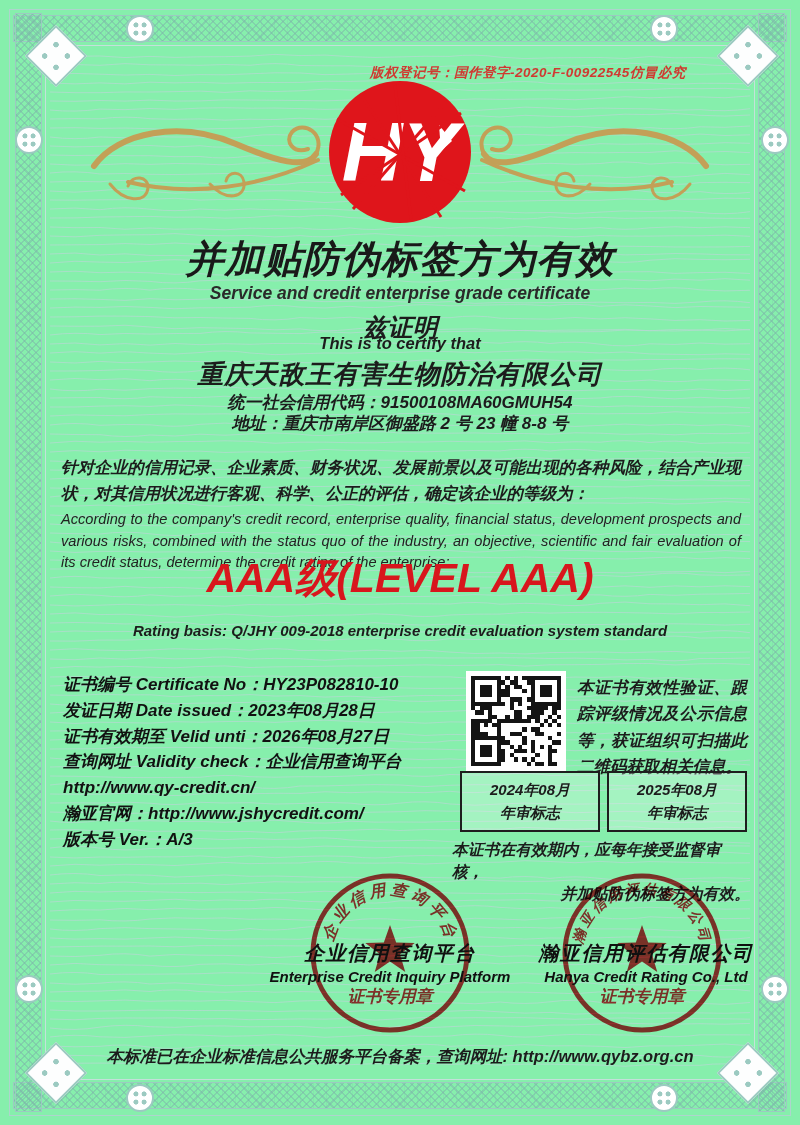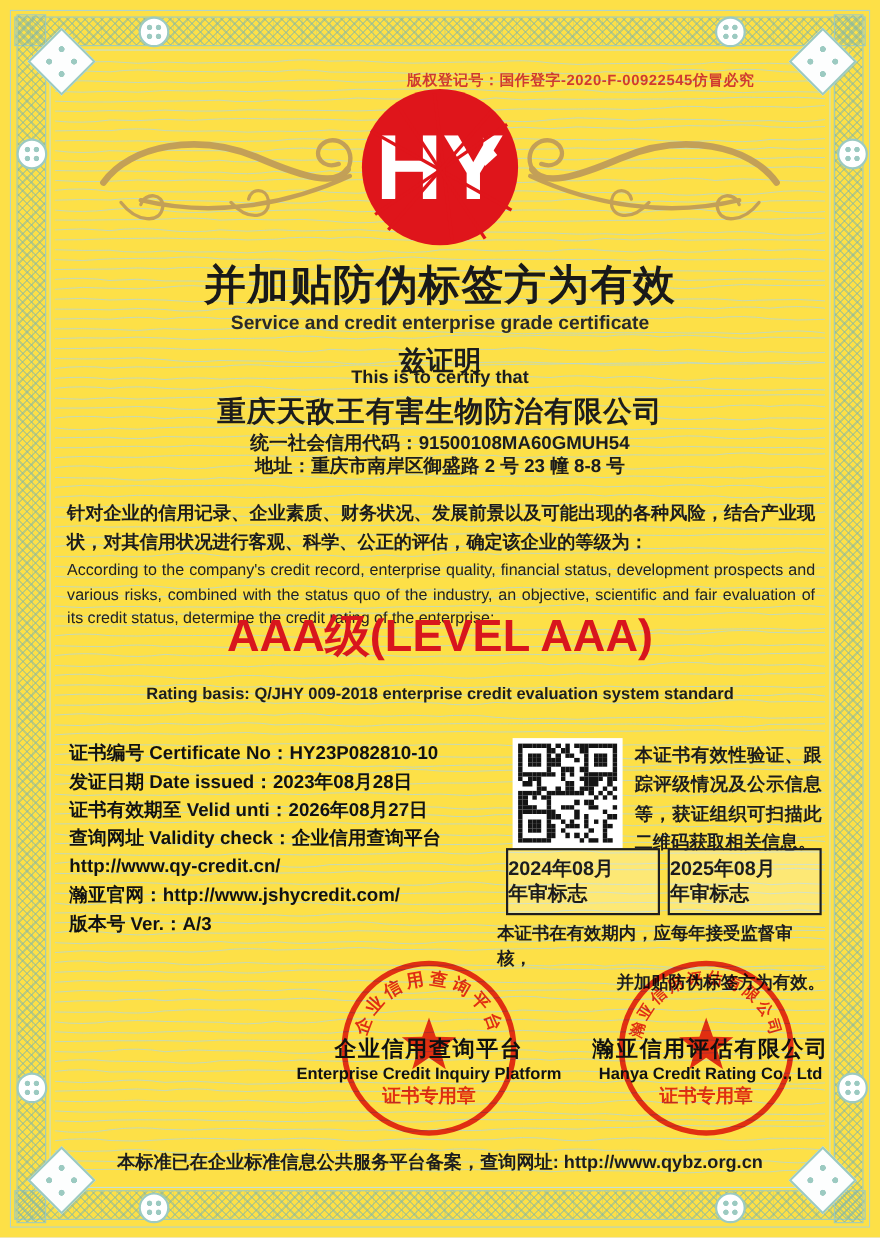--- a/index.html
+++ b/index.html
@@ -1,17 +1,17 @@
 <!DOCTYPE html>
 <html><head>
 <meta charset="utf-8">
 <style>
   html,body{margin:0;padding:0;background:#e8e8e8;}
-  .page{position:relative;width:800px;height:1125px;background:#fde047;overflow:hidden;
-        font-family:"Liberation Sans","DejaVu Sans",sans-serif;color:#1c1c1c;}
+  .page{position:relative;width:800px;height:1125px;background:#86efac;overflow:hidden;
+        font-family:"Liberation Sans","DejaVu Sans",sans-serif;color:#1c1c1c;font-style:italic;}
   svg{display:block}
   
   #waves{position:absolute;left:0;top:0;z-index:0}
   
   .outerline{position:absolute;inset:9px;border:1.5px solid #aed4cd;z-index:1}
   .innerline{position:absolute;inset:45px;border:1px solid #c4e0da;z-index:1}
   .band{position:absolute;z-index:1;border:1px solid #9ccac1;background:
     repeating-linear-gradient(45deg, rgba(125,180,170,.48) 0 1.5px, transparent 1.5px 5.5px),
     repeating-linear-gradient(-45deg, rgba(125,180,170,.48) 0 1.5px, transparent 1.5px 5.5px),
     repeating-linear-gradient(90deg, rgba(125,180,170,.18) 0 1px, transparent 1px 13px);}
@@ -51,22 +51,22 @@
   .bodyen{margin-top:3px;font-size:14.6px;font-weight:500;line-height:21.5px;text-align:justify;color:#222}
   .rating{top:551px;font-size:41px;font-weight:800;color:#d8161d;letter-spacing:0}
   .basiscn{top:603px;font-size:15px;font-weight:600}
   .basisen{top:622px;font-size:15px;font-weight:600}
   .details{left:63px;top:672px;font-size:17px;font-weight:600;line-height:25.8px;color:#111}
   .qr{left:466px;top:671px;width:100px;height:100px;background:#fff;padding:5px;box-sizing:border-box;
       display:grid;grid-template-columns:repeat(21,1fr);grid-template-rows:repeat(21,1fr)}
   .qr .on{background:#141414}
   .qrnote{left:577px;top:674px;width:170px;font-size:16.5px;font-weight:600;line-height:26.3px;text-align:justify}
   .years{left:460px;top:771px;width:287px;display:flex;gap:7px}
-  .yearbox{flex:1;border:2.5px solid #1e1e1e;background:rgba(255,255,255,.25);text-align:left;
-      padding:5px 0 6px;font-size:18px;font-weight:600;line-height:23px}
+  .yearbox{flex:1;border:2.5px solid #1e1e1e;background:rgba(255,255,255,.25);text-align:center;
+      padding:5px 0 6px;font-size:15px;font-weight:600;line-height:23px}
   .note{left:452px;top:839px;width:298px;font-size:15.8px;font-weight:600;line-height:22px}
   .note .l2{text-align:right}
   .stamp{z-index:3;opacity:.93;mix-blend-mode:multiply}
   .stamp.s1{left:305px;top:868px}
   .stamp.s2{left:557px;top:868px}
   .caption{z-index:4;text-align:center;color:#101010}
   .caption .c1{font-size:20px;font-weight:800;letter-spacing:1.5px}
   .caption .c2{font-size:15px;font-weight:600;margin-top:1px}
   .cap1{left:262px;top:940px;width:256px}
   .cap2{left:505px;top:940px;width:282px}

